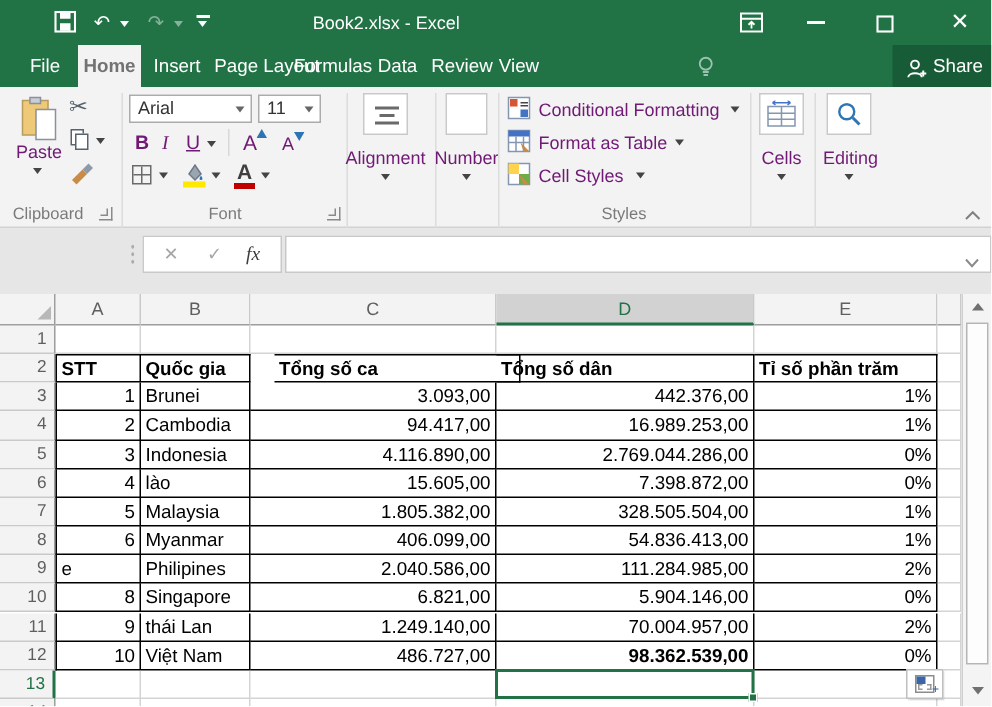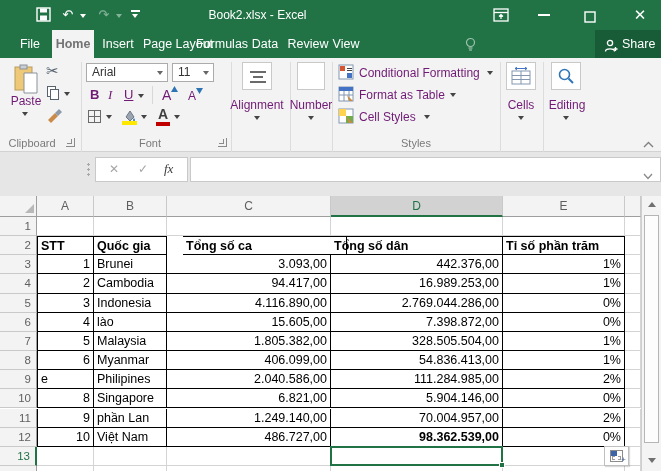--- a/index.html
+++ b/index.html
@@ -378,21 +378,21 @@
         <div class="cell tbl r" style="left:331px;top:174.2px;width:172px;height:19.15px;line-height:18.15px;">111.284.985,00</div>
         <div class="cell tbl r" style="left:503px;top:174.2px;width:122px;height:19.15px;line-height:18.15px;">2%</div>
         <div class="cell l" style="left:625px;top:174.2px;width:16px;height:19.15px;line-height:18.15px;"></div>
         <div class="cell tbl tl r" style="left:37px;top:193.35px;width:57px;height:19.15px;line-height:18.15px;">8</div>
         <div class="cell tbl l" style="left:94px;top:193.35px;width:73px;height:19.15px;line-height:18.15px;">Singapore</div>
         <div class="cell tbl r" style="left:167px;top:193.35px;width:164px;height:19.15px;line-height:18.15px;">6.821,00</div>
         <div class="cell tbl r" style="left:331px;top:193.35px;width:172px;height:19.15px;line-height:18.15px;">5.904.146,00</div>
         <div class="cell tbl r" style="left:503px;top:193.35px;width:122px;height:19.15px;line-height:18.15px;">0%</div>
         <div class="cell l" style="left:625px;top:193.35px;width:16px;height:19.15px;line-height:18.15px;"></div>
         <div class="cell tbl tl r" style="left:37px;top:212.5px;width:57px;height:19.15px;line-height:18.15px;">9</div>
-        <div class="cell tbl l" style="left:94px;top:212.5px;width:73px;height:19.15px;line-height:18.15px;">phần Lan</div>
+        <div class="cell tbl l" style="left:94px;top:212.5px;width:73px;height:19.15px;line-height:18.15px;">thái Lan</div>
         <div class="cell tbl r" style="left:167px;top:212.5px;width:164px;height:19.15px;line-height:18.15px;">1.249.140,00</div>
         <div class="cell tbl r" style="left:331px;top:212.5px;width:172px;height:19.15px;line-height:18.15px;">70.004.957,00</div>
         <div class="cell tbl r" style="left:503px;top:212.5px;width:122px;height:19.15px;line-height:18.15px;">2%</div>
         <div class="cell l" style="left:625px;top:212.5px;width:16px;height:19.15px;line-height:18.15px;"></div>
         <div class="cell tbl tl r" style="left:37px;top:231.64999999999998px;width:57px;height:19.15px;line-height:18.15px;">10</div>
         <div class="cell tbl l" style="left:94px;top:231.64999999999998px;width:73px;height:19.15px;line-height:18.15px;">Việt Nam</div>
         <div class="cell tbl r" style="left:167px;top:231.64999999999998px;width:164px;height:19.15px;line-height:18.15px;">486.727,00</div>
         <div class="cell tbl r" style="left:331px;top:231.64999999999998px;width:172px;height:19.15px;line-height:18.15px;font-weight:bold;">98.362.539,00</div>
         <div class="cell tbl r" style="left:503px;top:231.64999999999998px;width:122px;height:19.15px;line-height:18.15px;">0%</div>
         <div class="cell l" style="left:625px;top:231.64999999999998px;width:16px;height:19.15px;line-height:18.15px;"></div>

